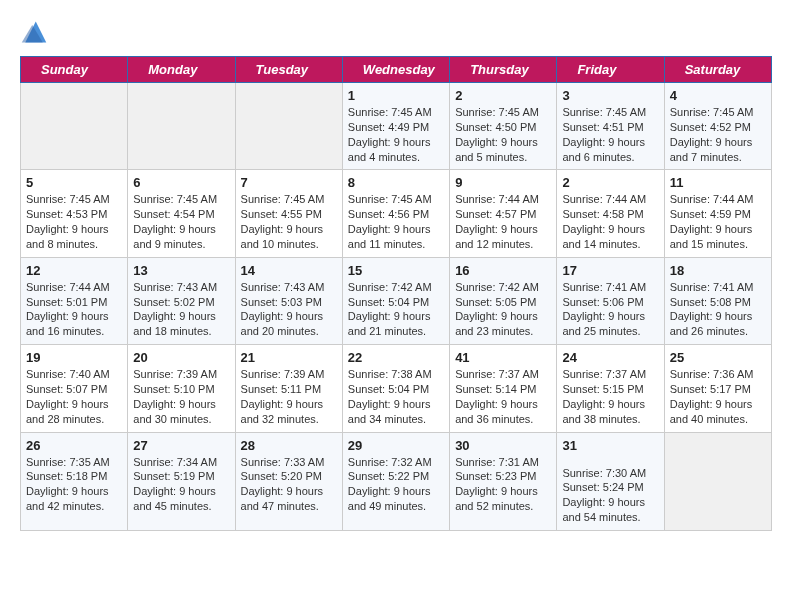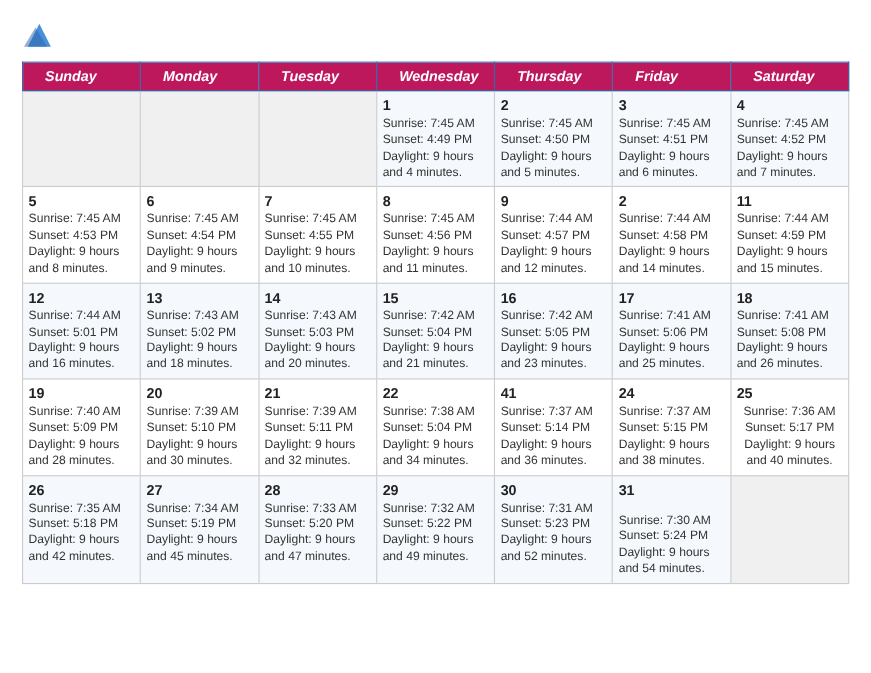--- a/index.html
+++ b/index.html
@@ -261,21 +261,21 @@
             <div class="day-info" style="white-space: pre-line;">Sunrise: 7:41 AM
 Sunset: 5:08 PM
 Daylight: 9 hours
 and 26 minutes.</div>
           </td>
         </tr>
         <tr>
           <td>
             <div class="day-num">19</div>
             <div class="day-info" style="white-space: pre-line;">Sunrise: 7:40 AM
-Sunset: 5:09 PM
+Sunset: 5:07 PM
 Daylight: 9 hours
 and 28 minutes.</div>
           </td>
           <td>
             <div class="day-num">20</div>
             <div class="day-info" style="white-space: pre-line;">Sunrise: 7:39 AM
 Sunset: 5:10 PM
 Daylight: 9 hours
 and 30 minutes.</div>
           </td>
@@ -302,21 +302,21 @@
           </td>
           <td>
             <div class="day-num">24</div>
             <div class="day-info" style="white-space: pre-line;">Sunrise: 7:37 AM
 Sunset: 5:15 PM
 Daylight: 9 hours
 and 38 minutes.</div>
           </td>
           <td>
             <div class="day-num">25</div>
-            <div class="day-info" style="white-space: pre-line; text-align: center;">Sunrise: 7:36 AM
+            <div class="day-info" style="white-space: pre-line;">Sunrise: 7:36 AM
 Sunset: 5:17 PM
 Daylight: 9 hours
 and 40 minutes.</div>
           </td>
         </tr>
         <tr>
           <td>
             <div class="day-num">26</div>
             <div class="day-info" style="white-space: pre-line;">Sunrise: 7:35 AM
 Sunset: 5:18 PM

